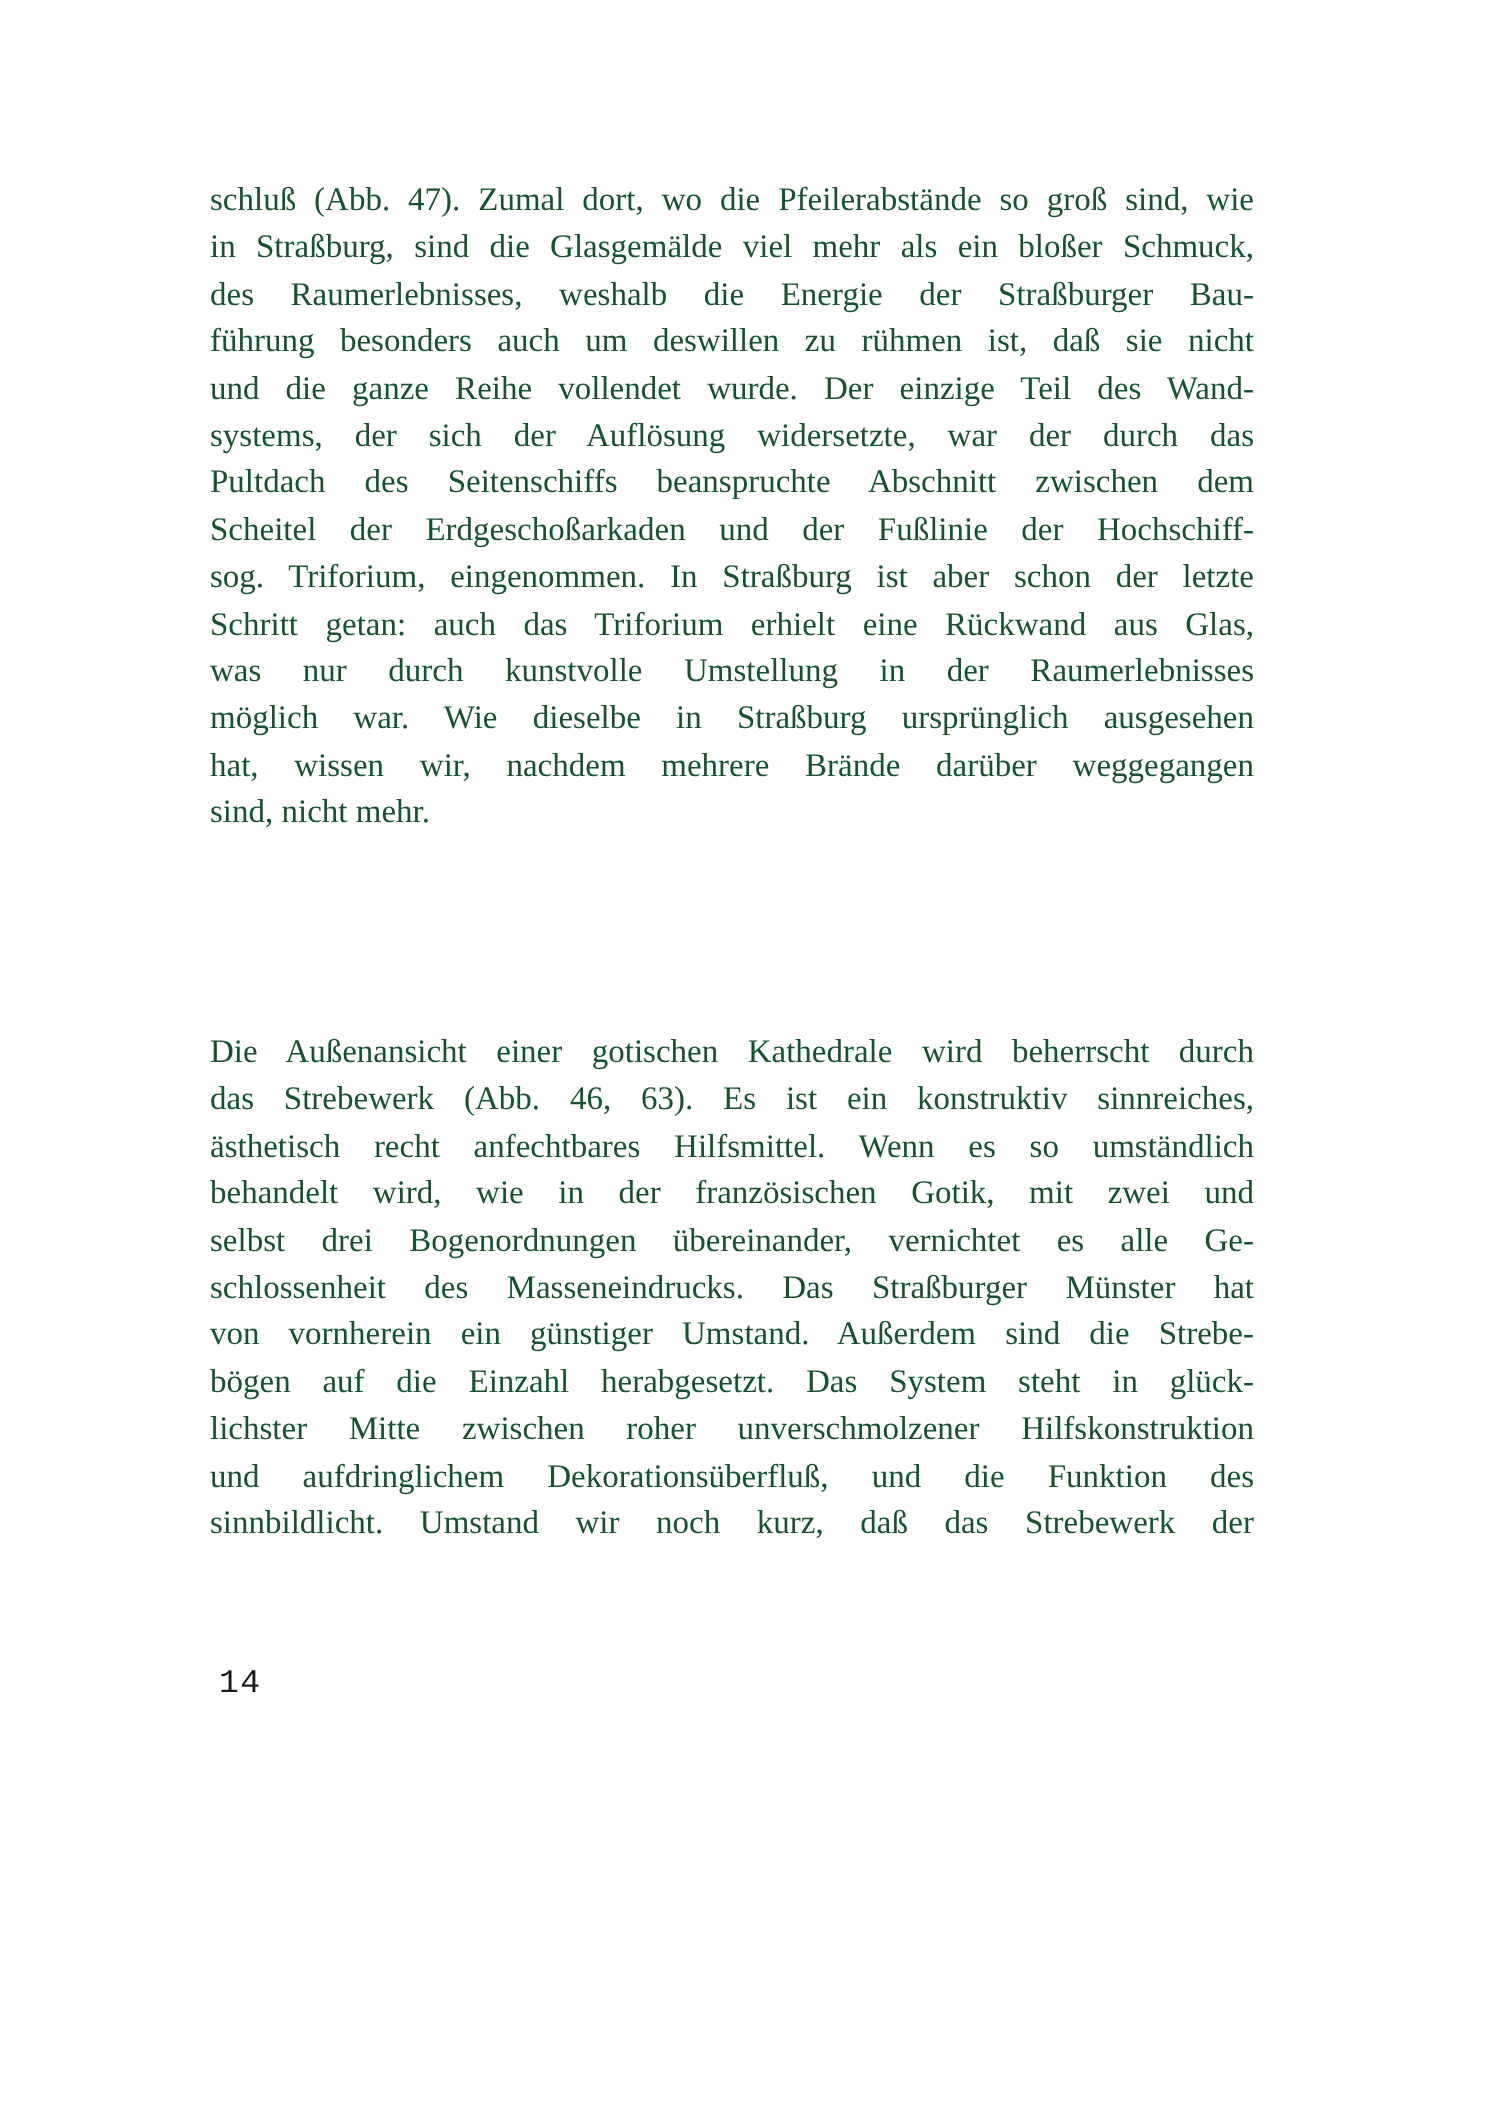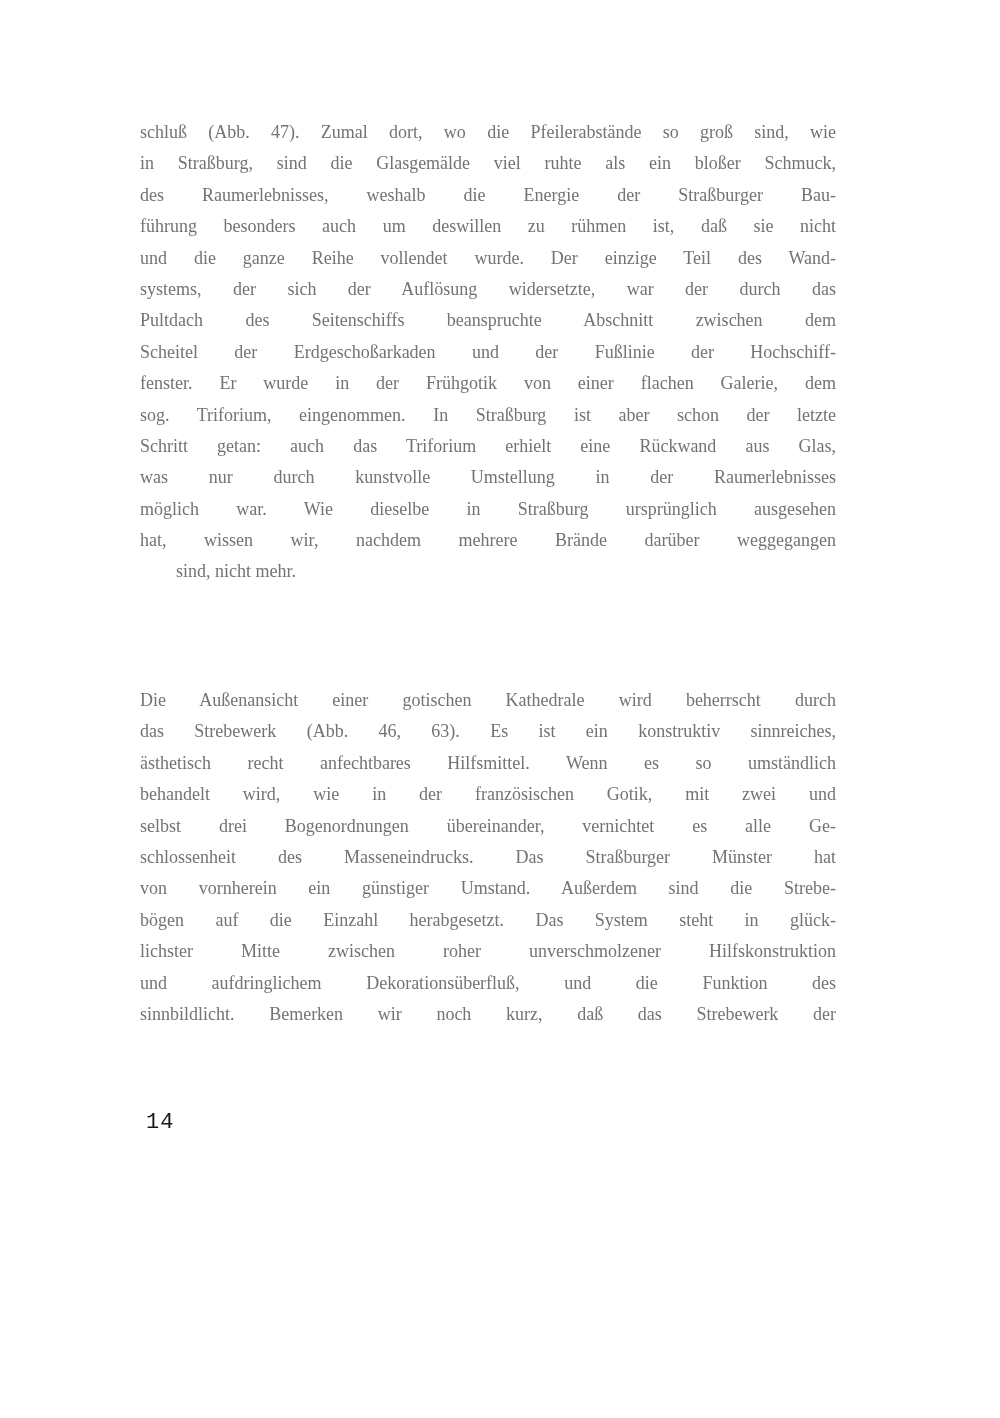--- a/index.html
+++ b/index.html
@@ -3,65 +3,64 @@
   <meta charset="utf-8">
   <style>
     html, body { margin: 0; padding: 0; background: #ffffff; }
     body { width: 1000px; height: 1418px; position: relative; overflow: hidden; }
     .page {
       position: absolute; left: 0; top: 0; width: 1000px; height: 1418px; background: #fff;
     }
     .text-block {
       position: absolute; left: 140px; width: 696px;
       font-family: "Liberation Serif", "DejaVu Serif", serif;
-      font-size: 18px; color: #737373;
+      font-size: 22px; color: #14532d;
     }
     .line {
       display: block; height: 31.4px; line-height: 31.4px;
       text-align: justify; text-align-last: justify; white-space: nowrap;
     }
-    .line.last { text-align-last: left; margin-left: 36px; }
+    .line.last { text-align-last: left; }
     .p1 { top: 117px; }
     .p2 { top: 685px; }
     .page-number {
       position: absolute; left: 146px; top: 1110px;
       font-family: Liberation Mono, monospace;
       font-size: 22px; color: #1a1a1a; letter-spacing: 1px;
     }
   </style>
 </head>
 <body>
 
 <div class="page">
   <div class="text-block p1">
     <span class="line">schluß (Abb. 47). Zumal dort, wo die Pfeilerabstände so groß sind, wie</span>
-    <span class="line">in Straßburg, sind die Glasgemälde viel ruhte als ein bloßer Schmuck,</span>
+    <span class="line">in Straßburg, sind die Glasgemälde viel mehr als ein bloßer Schmuck,</span>
     <span class="line">des Raumerlebnisses, weshalb die Energie der Straßburger Bau-</span>
     <span class="line">führung besonders auch um deswillen zu rühmen ist, daß sie nicht</span>
     <span class="line">und die ganze Reihe vollendet wurde. Der einzige Teil des Wand-</span>
     <span class="line">systems, der sich der Auflösung widersetzte, war der durch das</span>
     <span class="line">Pultdach des Seitenschiffs beanspruchte Abschnitt zwischen dem</span>
     <span class="line">Scheitel der Erdgeschoßarkaden und der Fußlinie der Hochschiff-</span>
-    <span class="line">fenster. Er wurde in der Frühgotik von einer flachen Galerie, dem</span>
     <span class="line">sog. Triforium, eingenommen. In Straßburg ist aber schon der letzte</span>
     <span class="line">Schritt getan: auch das Triforium erhielt eine Rückwand aus Glas,</span>
     <span class="line">was nur durch kunstvolle Umstellung in der Raumerlebnisses</span>
     <span class="line">möglich war. Wie dieselbe in Straßburg ursprünglich ausgesehen</span>
     <span class="line">hat, wissen wir, nachdem mehrere Brände darüber weggegangen</span>
     <span class="line last">sind, nicht mehr.</span>
   </div>
 
   <div class="text-block p2">
     <span class="line">Die Außenansicht einer gotischen Kathedrale wird beherrscht durch</span>
     <span class="line">das Strebewerk (Abb. 46, 63). Es ist ein konstruktiv sinnreiches,</span>
     <span class="line">ästhetisch recht anfechtbares Hilfsmittel. Wenn es so umständlich</span>
     <span class="line">behandelt wird, wie in der französischen Gotik, mit zwei und</span>
     <span class="line">selbst drei Bogenordnungen übereinander, vernichtet es alle Ge-</span>
     <span class="line">schlossenheit des Masseneindrucks. Das Straßburger Münster hat</span>
     <span class="line">von vornherein ein günstiger Umstand. Außerdem sind die Strebe-</span>
     <span class="line">bögen auf die Einzahl herabgesetzt. Das System steht in glück-</span>
     <span class="line">lichster Mitte zwischen roher unverschmolzener Hilfskonstruktion</span>
     <span class="line">und aufdringlichem Dekorationsüberfluß, und die Funktion des</span>
-    <span class="line">sinnbildlicht. Bemerken wir noch kurz, daß das Strebewerk der</span>
+    <span class="line">sinnbildlicht. Umstand wir noch kurz, daß das Strebewerk der</span>
   </div>
 
   <div class="page-number">14</div>
 </div>
 
 </body></html>

